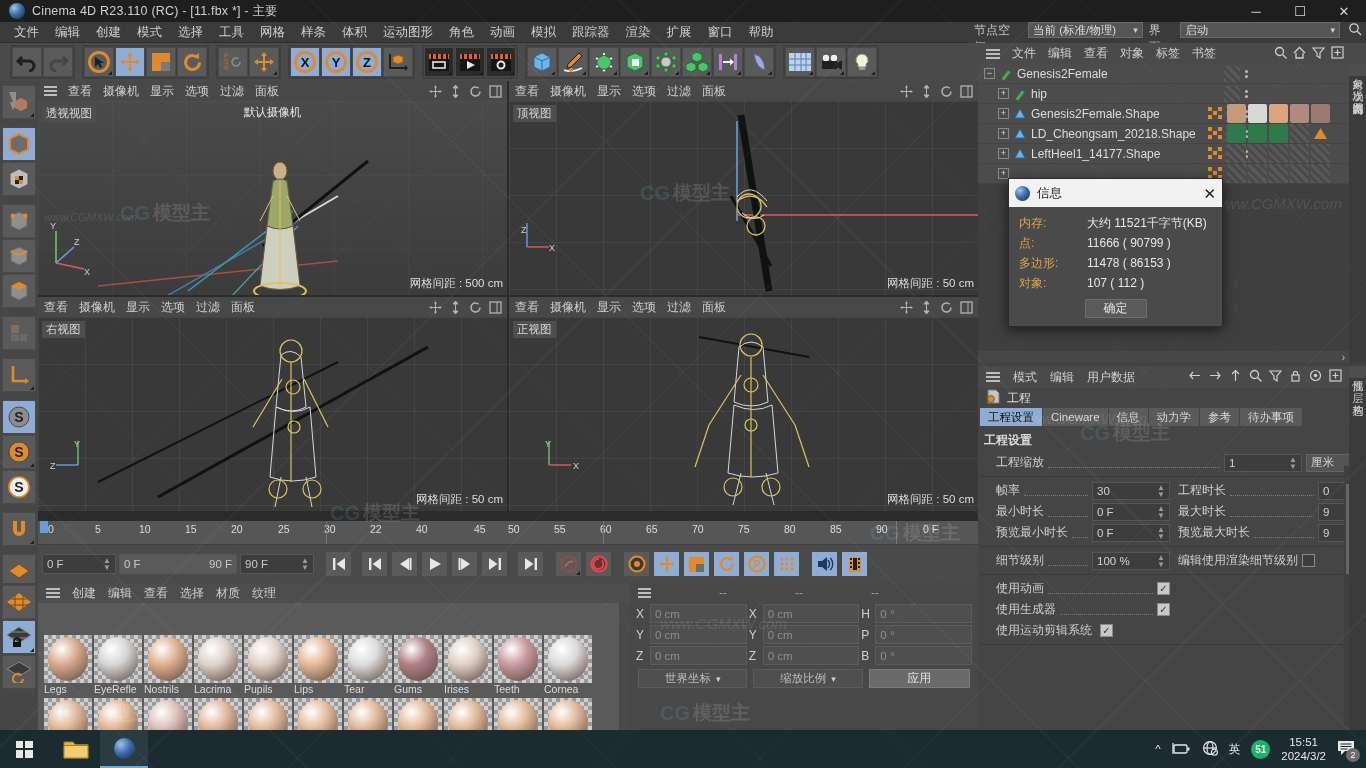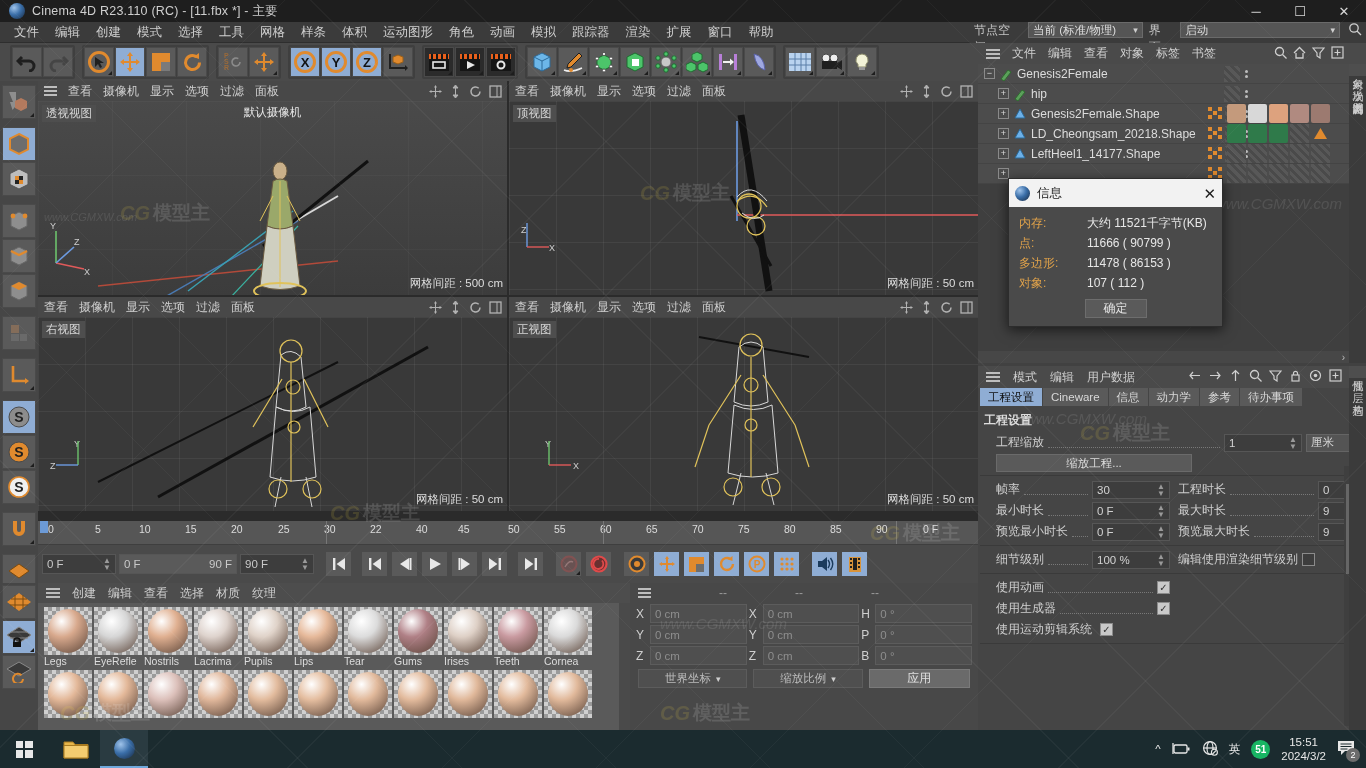--- a/index.html
+++ b/index.html
@@ -93,21 +93,21 @@
 
   
   #matmgr { position:absolute; left:0; bottom:38px; width:630px; top:583px; background:#484848; }
   #mmside { position:absolute; left:0; top:0; width:38px; bottom:0; background:#464646;
     display:flex; flex-direction:column; align-items:center; gap:1px; padding-top:2px; }
   #mmhdr { position:absolute; left:38px; right:0; top:0; height:20px; background:#4d4d4d;
     display:flex; align-items:center; gap:12px; padding-left:8px; }
   #mmhdr span { font-size:12px; color:#cfcfcf; }
   #mmbody { position:absolute; left:38px; right:0; top:20px; bottom:0; background:#5a5a5a;
     padding:4px 2px 0 6px; overflow:hidden; }
-  .matrow { display:flex; gap:2px; }
+  .matrow { display:flex; gap:2px;margin-top:28px; }
   .mat { width:48px; }
   .matsw { width:48px; height:48px; background:
       repeating-conic-gradient(#9a9a9a 0% 25%, #cfcfcf 0% 50%) 0 0/8px 8px;
     display:flex; align-items:center; justify-content:center; }
   .matball { width:40px; height:44px; border-radius:50%; }
   .matname { font-size:10.5px; color:#ddd; white-space:nowrap; overflow:hidden;
     text-overflow:clip; height:13px; }
   #mmscroll { position:absolute; right:0; top:20px; bottom:0; width:11px; background:#4a4a4a; }
 
   
@@ -209,21 +209,21 @@
     padding-right:10px; color:#e8e8e8; font-size:11.5px; }
   #tclock { text-align:center; line-height:14px; font-size:11.5px; }
   .badge { width:19px; height:19px; border-radius:50%; background:#18b563; color:#fff;
     display:flex; align-items:center; justify-content:center; font-size:10px; font-weight:bold; }
 
   
   .wm { position:absolute; color:rgba(255,255,255,.10); font-size:15px; pointer-events:none;
     font-style:italic; white-space:nowrap; z-index:3; }
   .wmbig { position:absolute; pointer-events:none; z-index:3; opacity:.13; display:flex;
     align-items:center; gap:3px; }
-  .wmbig .cg { font-size:20px; font-weight:bold; color:#fde047; font-style:italic; }
+  .wmbig .cg { font-size:20px; font-weight:bold; color:#7dd3fc; }
   .wmbig .cn { font-size:19px; font-weight:bold; color:#fff; }
   .diagx { position:absolute; inset:0; pointer-events:none; z-index:2; opacity:.30;
     background-image:repeating-linear-gradient(45deg, transparent 0 108px, rgba(255,255,255,.13) 108px 109px),
                      repeating-linear-gradient(-45deg, transparent 0 108px, rgba(255,255,255,.13) 108px 109px); }
 </style>
 </head>
 <body>
 
 <div id="titlebar">
   <div class="logo"></div>
@@ -855,21 +855,21 @@
     <div class="cursor" style="left:2px"></div>
     <div class="tk" style="left:10px">0</div>
     <div class="tk" style="left:57px">5</div>
     <div class="tk" style="left:101px">10</div>
     <div class="tk" style="left:147px">15</div>
     <div class="tk" style="left:193px">20</div>
     <div class="tk" style="left:240px">25</div>
     <div class="tk" style="left:286px">30</div>
     <div class="tk" style="left:332px">22</div>
     <div class="tk" style="left:378px">40</div>
-    <div class="tk" style="left:420px">45</div>
+    <div class="tk" style="left:436px">45</div>
     <div class="tk" style="left:470px">50</div>
     <div class="tk" style="left:516px">55</div>
     <div class="tk" style="left:562px">60</div>
     <div class="tk" style="left:608px">65</div>
     <div class="tk" style="left:654px">70</div>
     <div class="tk" style="left:700px">75</div>
     <div class="tk" style="left:746px">80</div>
     <div class="tk" style="left:792px">85</div>
     <div class="tk" style="left:838px">90</div>
     <div class="tk" style="left:885px;color:#dcdcdc">0 F</div>
@@ -1483,20 +1483,28 @@
             <circle cx="6.5" cy="6.5" r="5" fill="none" stroke="#cfcfcf" stroke-width="1.2"></circle>
             <circle cx="6.5" cy="6.5" r="1.8" fill="#cfcfcf"></circle>
           </svg></i>
       <i><svg width="13" height="13" viewBox="0 0 13 13">
             <rect x="1" y="1" width="11" height="11" fill="none" stroke="#cfcfcf" stroke-width="1.2"></rect>
             <path d="M6.5 3.5 v6 M3.5 6.5 h6" stroke="#cfcfcf" stroke-width="1.2"></path>
           </svg></i>
     </div>
   </div>
 
+  <div id="amtitle">
+    <span>
+      <svg width="15" height="15" viewBox="0 0 15 15">
+          <path d="M2 1 h8 l3 3 v10 H2 z" fill="#c4c4c4" stroke="#7a7a7a"></path>
+          <circle cx="5" cy="10" r="3.4" fill="#e08a2e" stroke="#8a5a18"></circle>
+        </svg></span>
+    <span class="t">工程</span>
+  </div>
 
   <div class="tabrow">
     <div class="atab sel">工程设置</div>
     <div class="atab">Cineware</div>
     <div class="atab">信息</div>
     <div class="atab">动力学</div>
     <div class="atab">参考</div>
     <div class="atab">待办事项</div>
   </div>
 
@@ -1506,23 +1514,20 @@
     <span class="pname">工程缩放</span>
     <span class="pdots"></span>
     <div class="pfield">
       <span>1</span>
       <span class="spin">▲<br>▼</span>
       </div>
     <div class="pcombo">
       <span>厘米</span>
       <span class="car" style="margin-left:auto;font-size:9px">▾</span>
       </div>
-  </div>
-  <div style="padding:1px 4px 0 18px">
-    <div style="height:18px;width:196px;background:#5a5a5a;border:1px solid #6a6a6a;display:flex;align-items:center;justify-content:center;color:#dcdcdc;font-size:11.5px">缩放工程...</div>
   </div>
 
   <div class="psep"></div>
 
   <div style="display:flex">
     <div style="width:196px">
       <div class="prow">
         <span class="pname">帧率</span>
         <span class="pdots"></span>
         <div class="pfield">

